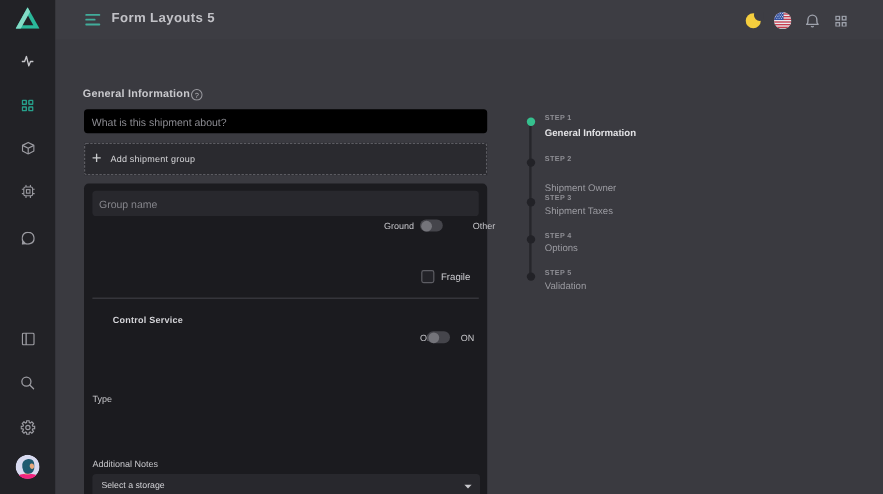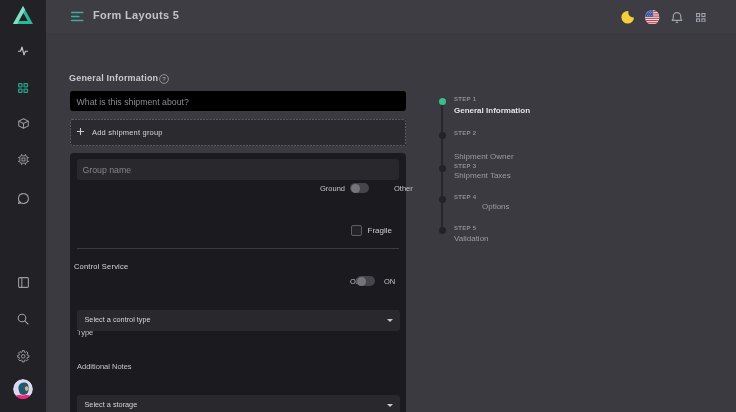--- a/index.html
+++ b/index.html
@@ -207,34 +207,30 @@
       <i></i>
     </div>
   <div class="tlabel" style="left:308px; top:30.5px;margin-left:16px;">Other</div>
 
 
   <div style="position:absolute; left:281px; top:71.5px; width:11px; height:11px; border:1px solid #5d5d63; border-radius:2px; background:#232328;"></div>
   <div style="position:absolute; left:297.5px; top:72.5px; font-size:8px; color:#cdcdd1;">Fragile</div>
 
   <div class="divider" style="top:95px;"></div>
 
-  <div style="position:absolute; left:4px; top:108.5px; font-size:7.5px; font-weight:400; color:#d6d6da; letter-spacing:0.2px;">Control Service</div>
+  <div style="position:absolute; left:24px; top:108.5px; font-size:7.5px; font-weight:700; color:#d6d6da; letter-spacing:0.2px;">Control Service</div>
   <div class="tlabel" style="left:280px; top:123.5px;">OFF</div>
   <div class="toggle" style="left:286px; top:123px;">
       <i></i>
     </div>
   <div class="tlabel" style="left:314px; top:123.5px;">ON</div>
 
   <div class="label" style="top:143.5px;">Type</div>
-  <div class="select" style="top:157px;">
-      <span>Select a control type</span>
-      <i class="caret"></i>
-    </div>
-
-  <div class="label" style="top:178px;">Additional Notes</div>
+
+  <div class="label" style="top:198px;">Additional Notes</div>
 
   <div class="label" style="top:228.5px;">Method</div>
   <div class="select" style="top:242px;">
       <span>Select a storage</span>
       <i class="caret"></i>
     </div>
 </div>
 
 <div id="stepline"></div>
 <div class="dot active" style="top:98.4px;"></div>
@@ -244,17 +240,17 @@
 <div class="dot" style="top:131.8px;"></div>
 <div class="steplab" style="top:129.5px;">STEP 2</div>
 <div class="steptitle" style="top:152px;">Shipment Owner</div>
 
 <div class="dot" style="top:164.7px;"></div>
 <div class="steplab" style="top:162.5px;">STEP 3</div>
 <div class="steptitle" style="top:170.5px;">Shipment Taxes</div>
 
 <div class="dot" style="top:196.1px;"></div>
 <div class="steplab" style="top:194px;">STEP 4</div>
-<div class="steptitle" style="top:202px;margin-left:28px;">Options</div>
+<div class="steptitle" style="top:202px;">Options</div>
 
 <div class="dot" style="top:227.3px;"></div>
 <div class="steplab" style="top:225px;">STEP 5</div>
 <div class="steptitle" style="top:233.5px;text-align:right;">Validation</div>
 
 </body></html>

